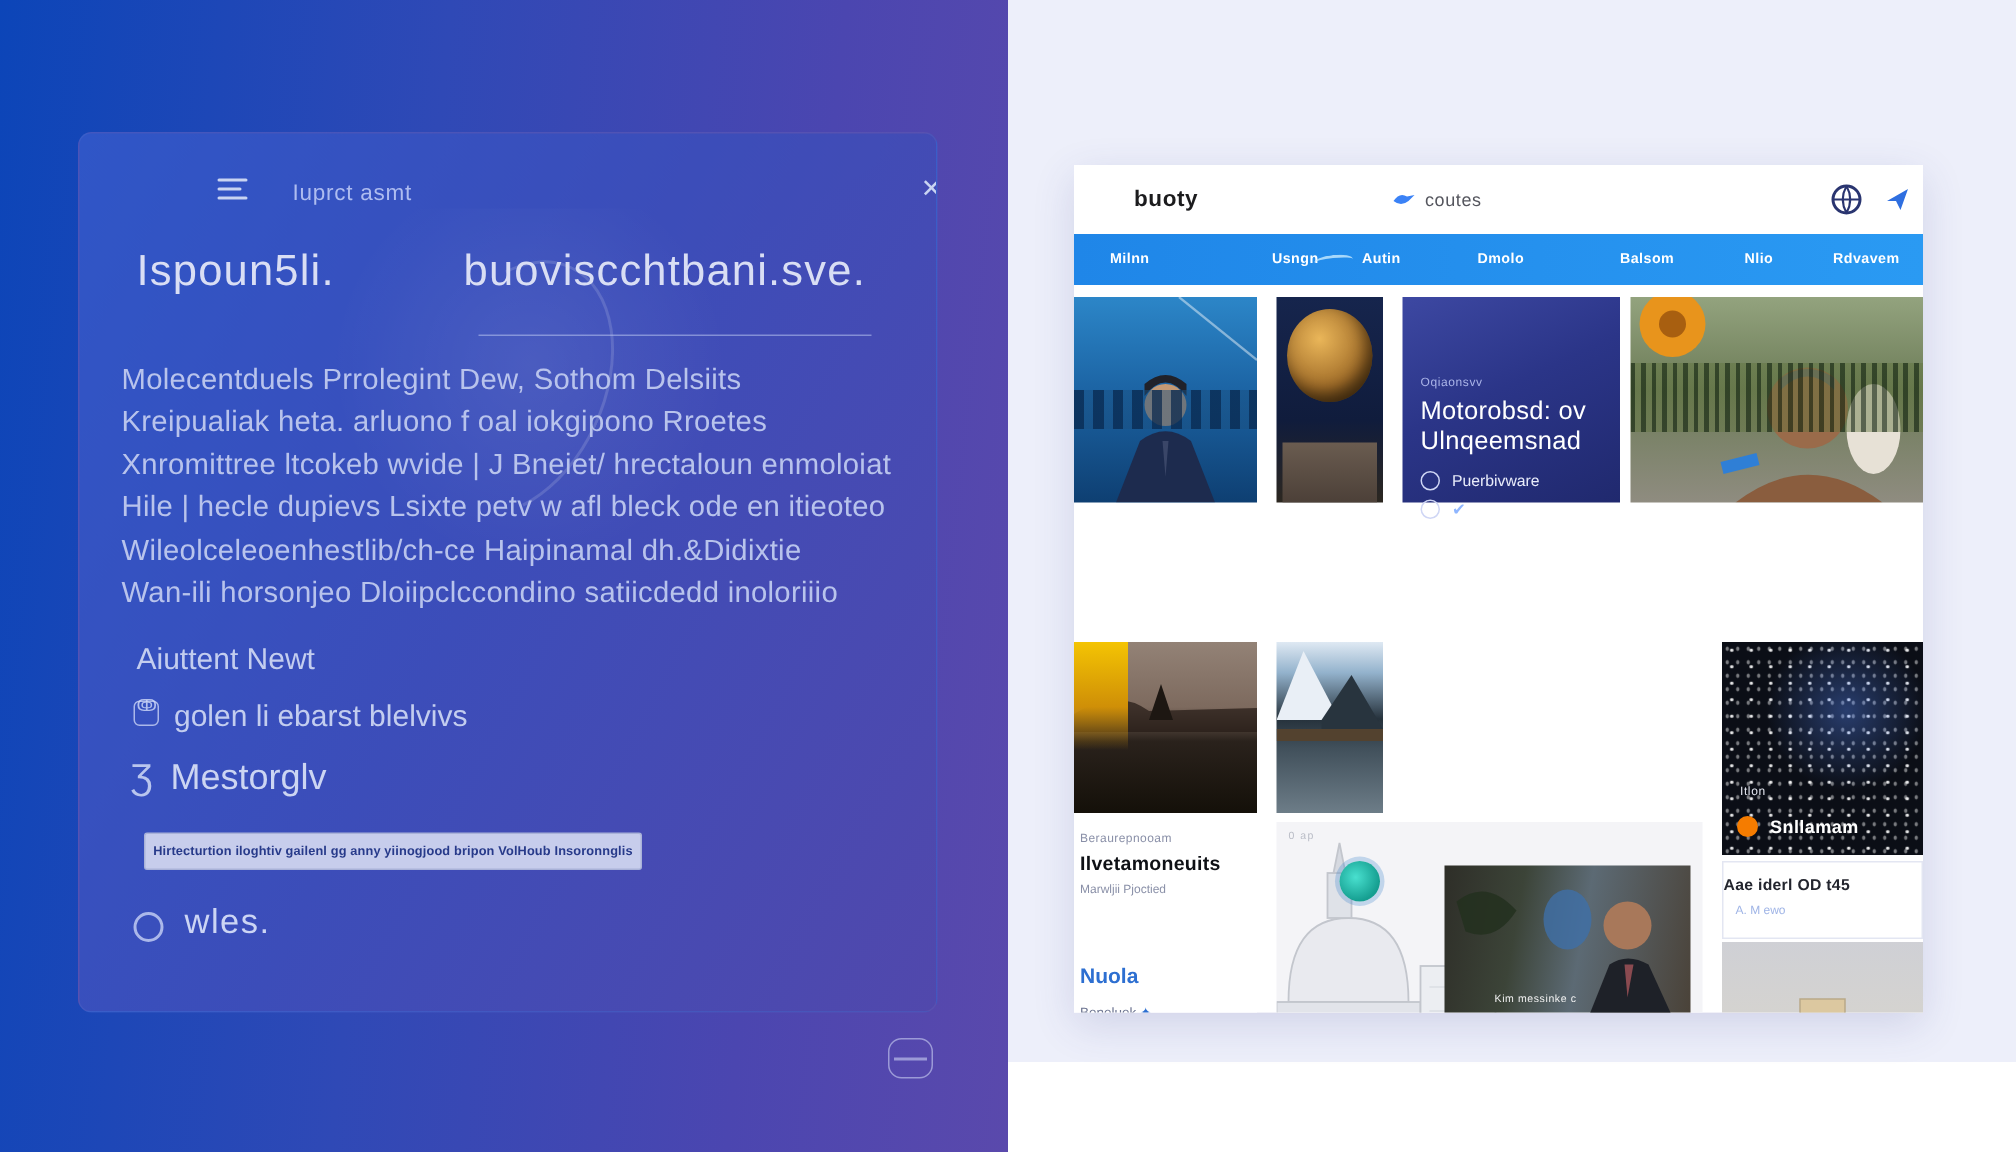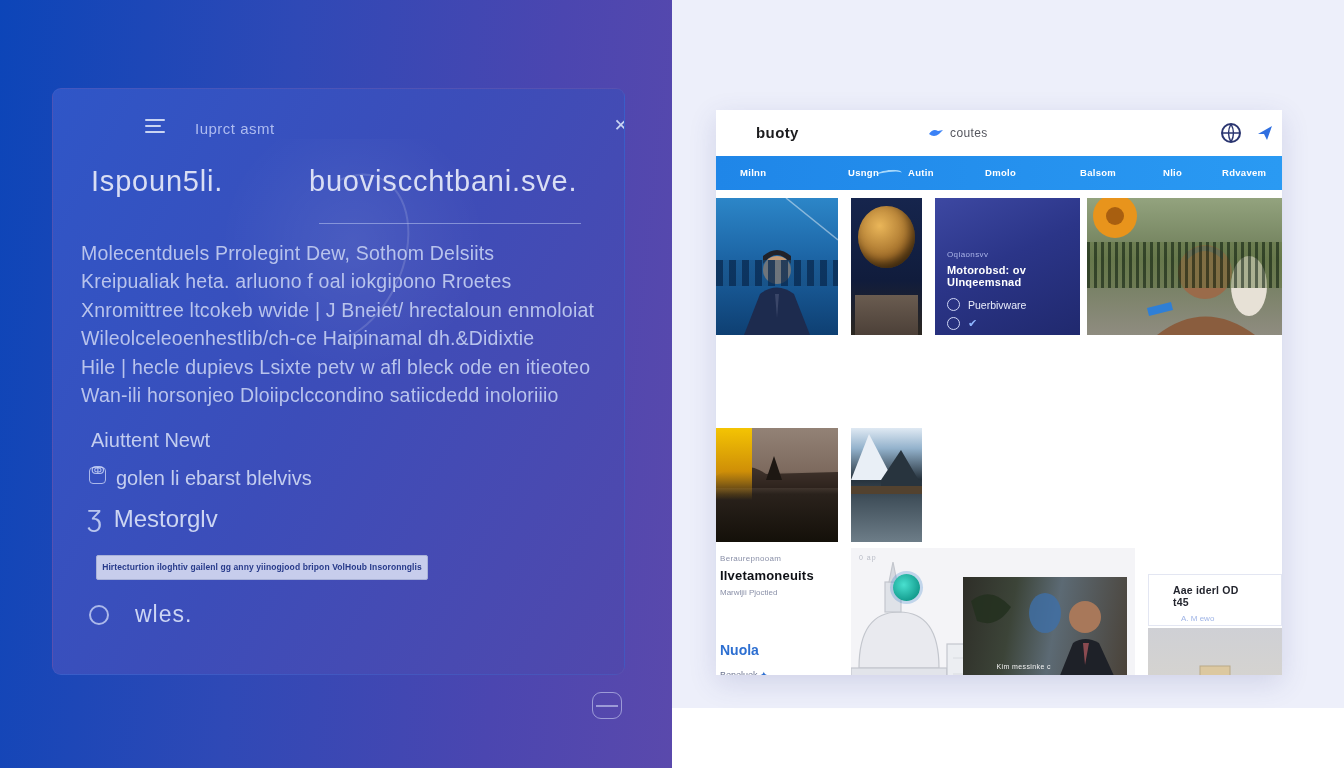--- a/index.html
+++ b/index.html
@@ -35,21 +35,21 @@
   .quiz-item-2 { position:absolute; left:36px; top:378px; font-size:20px; color:#c3cdef; display:flex; gap:10px; cursor:pointer; }
   .chk-box { width:17px; height:17px; border:1.5px solid rgba(200,210,245,.8); border-radius:4px;
     position:relative; }
   .chk-box::after{ content:"ↂ"; position:absolute; left:1px; top:-4px; font-size:11px; color:rgba(210,220,250,.8); }
   .quiz-item-3 { position:absolute; left:34px; top:416px; font-size:24px; color:#ccd5f2; display:flex; gap:12px; cursor:pointer; }
   .item3-glyph { color:#b9c6ee; }
   .quiz-button { position:absolute; left:43px; top:466px; width:332px; height:25px;
     background:#c7cdec; border:1px solid #a9b2d8; border-radius:2px; cursor:pointer;
     font-size:8.5px; color:#273a8a; text-align:center; line-height:23px; letter-spacing:.1px;
     overflow:hidden; white-space:nowrap; font-weight:bold; }
-  .quiz-footer { position:absolute; left:36px; top:512px; display:flex; align-items:center; gap:26px; cursor:pointer; }
+  .quiz-footer { position:absolute; left:36px; top:512px; display:flex; align-items:flex-end; gap:14px; cursor:pointer; }
   .circle-icon { width:20px; height:20px; border:2px solid rgba(200,210,245,.8); border-radius:50%; }
   .footer-link { font-size:23px; color:#ccd5f4; letter-spacing:1px; }
   .bg-glyph { position:absolute; left:592px; top:692px; width:30px; height:27px;
     border:1.6px solid rgba(215,222,250,.55); border-radius:9px; }
   .bg-glyph::after { content:""; position:absolute; left:3px; top:12px; width:22px; height:1.6px;
     background:rgba(215,222,250,.55); }
 
   
   .right-half { position:relative; width:672px; height:708px; background:#edeffa; }
   .site { position:absolute; left:44px; top:110px; width:566px; height:565px; background:#fff;
@@ -77,21 +77,21 @@
   .img-sphere { left:135px; top:8px; width:71px; height:137px;
     background:linear-gradient(180deg,#16254d 0%,#101c3c 60%,#2c2720 100%); }
   .sphere-ball { position:absolute; left:7px; top:8px; width:57px; height:62px; border-radius:50%;
     background:radial-gradient(circle at 38% 32%, #eab659, #a06c28 60%, #5d3d13 95%);
     box-shadow:inset -4px -6px 10px rgba(0,0,0,.5); }
   .sphere-base { position:absolute; left:4px; bottom:0; width:63px; height:40px;
     background:linear-gradient(180deg,#6a5c50,#4c4038); }
   .promo-card { position:absolute; left:219px; top:8px; width:145px; height:137px; cursor:pointer;
     background:linear-gradient(155deg,#3d48a2 0%,#2b3588 45%,#20296e 100%); color:#fff; padding:10px 12px; }
   .promo-kicker { margin-top:42px; font-size:8px; color:#aab4e8; letter-spacing:.4px; }
-  .promo-title { margin-top:5px; font-size:11px; font-weight:bold; letter-spacing:.2px; }
+  .promo-title { margin-top:5px; font-size:17px; font-weight:normal; letter-spacing:.2px; }
   .promo-option { margin-top:10px; display:flex; align-items:center; gap:8px; font-size:10.5px; color:#e8ecfa; cursor:pointer; }
   .radio { width:13px; height:13px; border:1.5px solid #cfd6f5; border-radius:50%; }
   .promo-check { margin-top:6px; display:flex; align-items:center; gap:8px; cursor:pointer; }
   .check-glyph { color:#8fb6ff; font-size:11px; }
   .img-portrait { left:371px; top:8px; width:195px; height:137px;
     background:linear-gradient(180deg,#93a37e 0%,#6d7c58 45%,#8f8c80 100%); }
   .portrait-plants { position:absolute; left:0; top:44px; width:100%; height:46px; opacity:.8;
     background:repeating-linear-gradient(90deg, rgba(22,40,16,.85) 0 3px, rgba(95,115,60,.55) 3px 7px); }
   
   .img-sunset { left:0; top:238px; width:122px; height:114px;
@@ -110,21 +110,21 @@
     background-image:
       radial-gradient(circle at 62% 32%, rgba(90,140,255,.38), transparent 42%),
       radial-gradient(rgba(255,255,255,.9) .8px, transparent 1.6px),
       radial-gradient(rgba(255,255,255,.45) .8px, transparent 1.4px);
     background-size:100% 100%, 13px 11px, 7px 9px; }
   .dark-tag { position:absolute; left:12px; bottom:38px; color:#e3e6ef; font-size:8px; letter-spacing:.4px; }
   .dark-name-row { position:absolute; left:10px; bottom:12px; display:flex; align-items:center; gap:8px; }
   .orange-dot { width:14px; height:14px; border-radius:50%; background:#f57c00; }
   .dark-name { color:#fff; font-size:12px; font-weight:bold; letter-spacing:.3px; }
   .side-info { position:absolute; left:432px; top:384px; width:134px; height:52px; background:#fff;
-    border:1px solid #e3e6f2; padding:9px 24px; cursor:pointer; }
+    border:1px solid #e3e6f2; padding:9px 0; cursor:pointer; }
   .side-title { font-size:10.5px; font-weight:bold; color:#23252e; letter-spacing:.2px; }
   .side-sub { margin-top:6px; margin-left:8px; font-size:8px; color:#9fb4e6; }
   
   .col-a { position:absolute; left:0; top:356px; width:122px; height:82px; background:#fff; padding:8px 4px 0 4px; cursor:pointer; }
   .col-kicker { font-size:8px; color:#8a90a8; letter-spacing:.3px; }
   .col-title { margin-top:5px; font-size:13px; font-weight:bold; color:#0e1015; letter-spacing:.2px; }
   .col-sub { margin-top:5px; font-size:8px; color:#8a90a8; }
   .col-b { position:absolute; left:0; top:446px; width:122px; height:86px; background:#fff; padding:6px 4px 0 4px; cursor:pointer; }
   .col-label { font-size:14px; font-weight:bold; color:#2d6fd1; }
   .col-source { margin-top:12px; font-size:9px; color:#6b7390; }
@@ -167,22 +167,22 @@
       <div class="heading-row">
         <span>Ispoun5li.</span>
         <span class="heading-b">buoviscchtbani.sve.</span>
       </div>
       <div class="heading-divider"></div>
 
       <div class="quiz-paragraph">
         <div>Molecentduels Prrolegint Dew, Sothom Delsiits</div>
         <div>Kreipualiak heta. arluono f oal iokgipono Rroetes</div>
         <div>Xnromittree ltcokeb wvide | J Bneiet/ hrectaloun enmoloiat</div>
+        <div>Hile | hecle dupievs Lsixte petv w afl bleck ode en itieoteo</div>
         <div>Wileolceleoenhestlib/ch-ce Haipinamal dh.&amp;Didixtie</div>
-        <div>Hile | hecle dupievs Lsixte petv w afl bleck ode en itieoteo</div>
         <div>Wan-ili horsonjeo Dloiipclccondino satiicdedd inoloriiio</div>
       </div>
 
       <div class="quiz-item-1">Aiuttent Newt</div>
 
       <div class="quiz-item-2">
         <span class="chk-box"></span>
         <span>golen li ebarst blelvivs</span>
       </div>
 
@@ -287,20 +287,27 @@
 
         <div class="thumb img-lake">
           <svg width="71" height="114" viewBox="0 0 71 114">
             <polygon points="0,52 18,6 42,52" fill="#e9eff6"></polygon>
             <polygon points="30,52 50,22 71,58 30,58" fill="#28343e"></polygon>
             <rect x="0" y="58" width="71" height="8" fill="#53422f"></rect>
           </svg>
         </div>
 
 
+        <div class="dark-card">
+          <div class="dark-tag">Itlon</div>
+          <div class="dark-name-row">
+            <span class="orange-dot"></span>
+            <span class="dark-name">Snllamam</span>
+          </div>
+        </div>
 
         <div class="side-info">
           <div class="side-title">Aae iderl OD t45</div>
           <div class="side-sub">A. M ewo</div>
         </div>
 
         <div class="col-a">
           <div class="col-kicker">Beraurepnooam</div>
           <div class="col-title">Ilvetamoneuits</div>
           <div class="col-sub">Marwljii Pjoctied</div>

